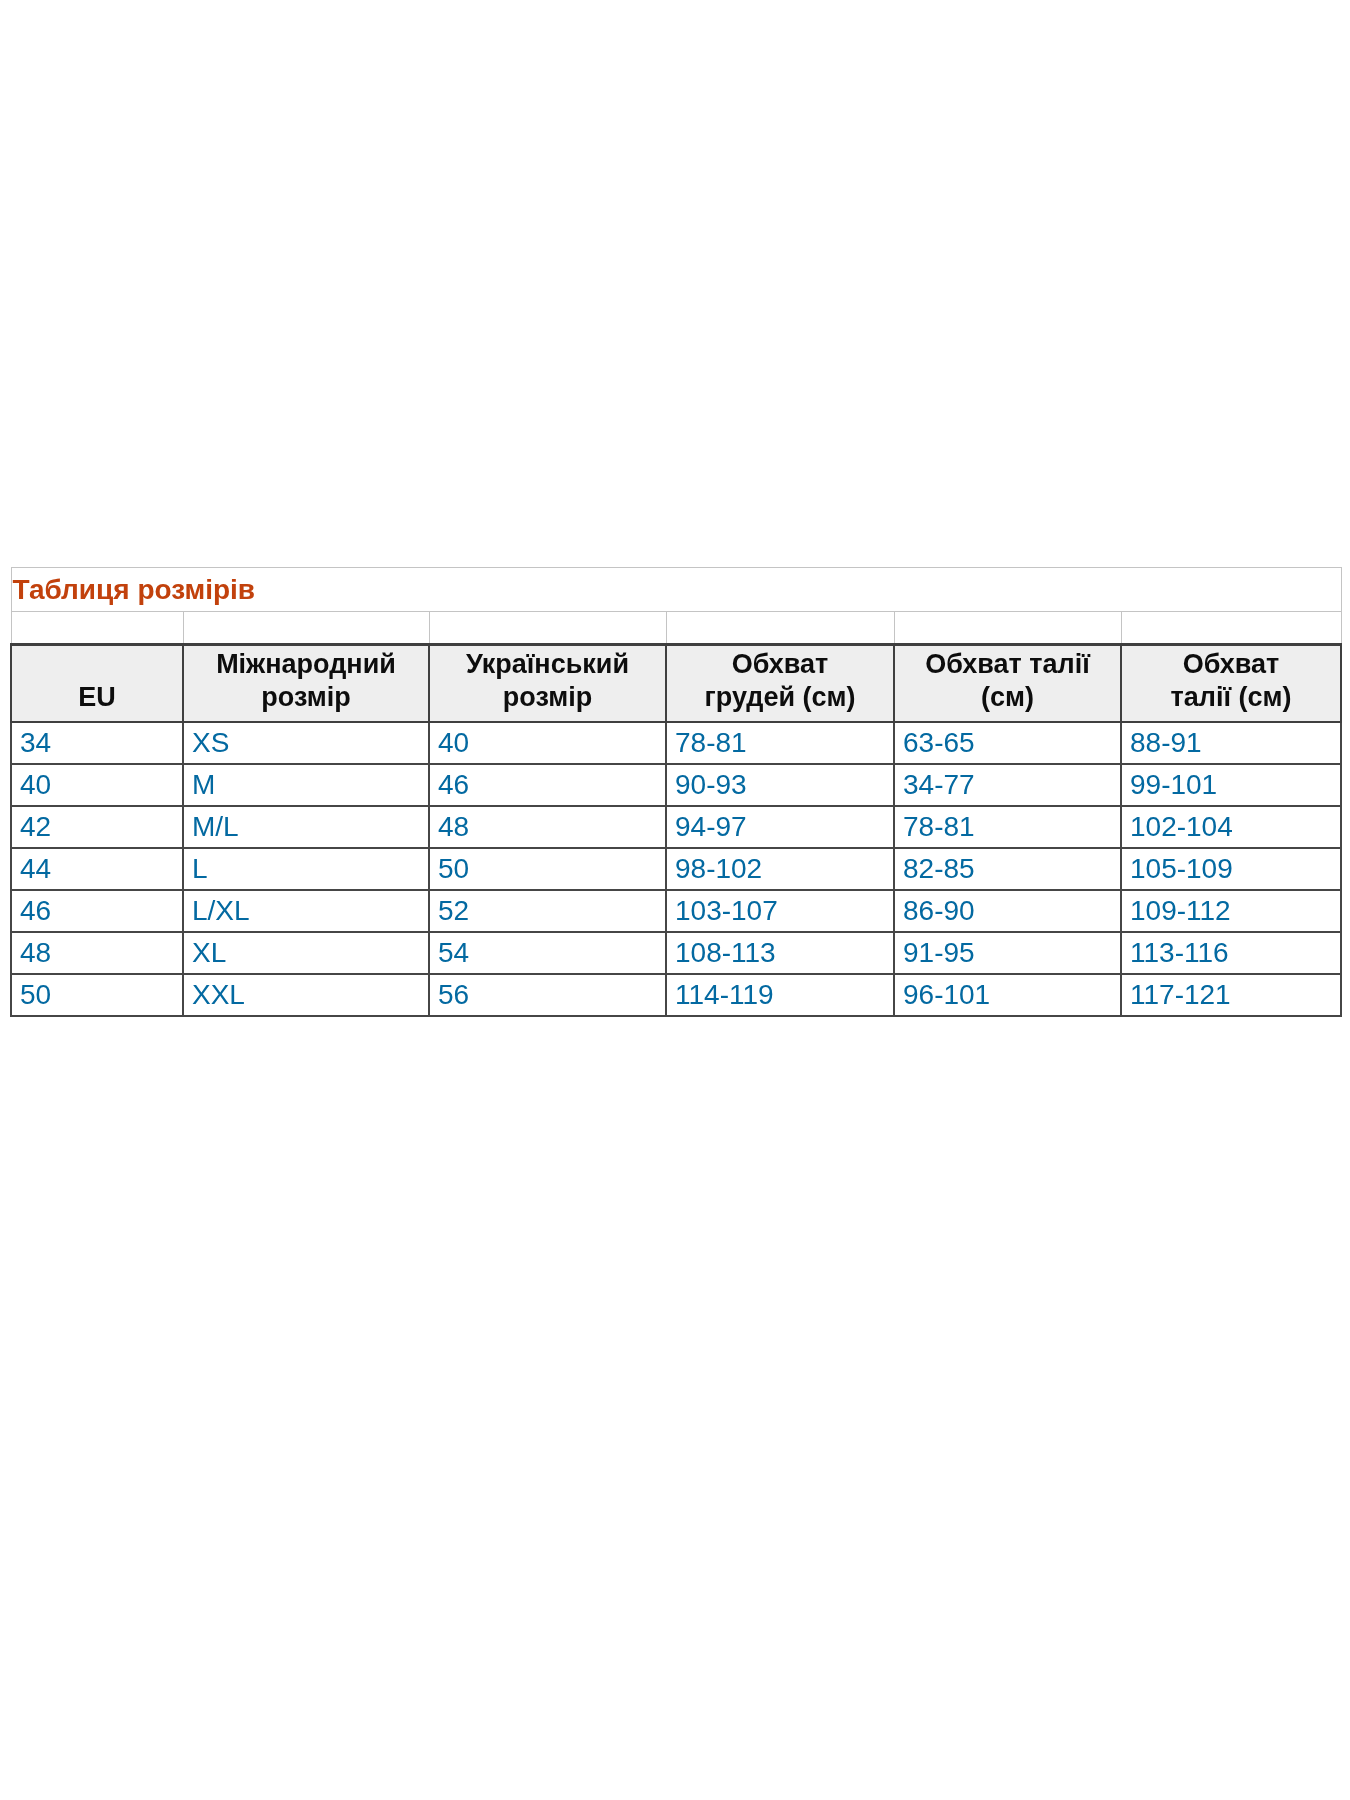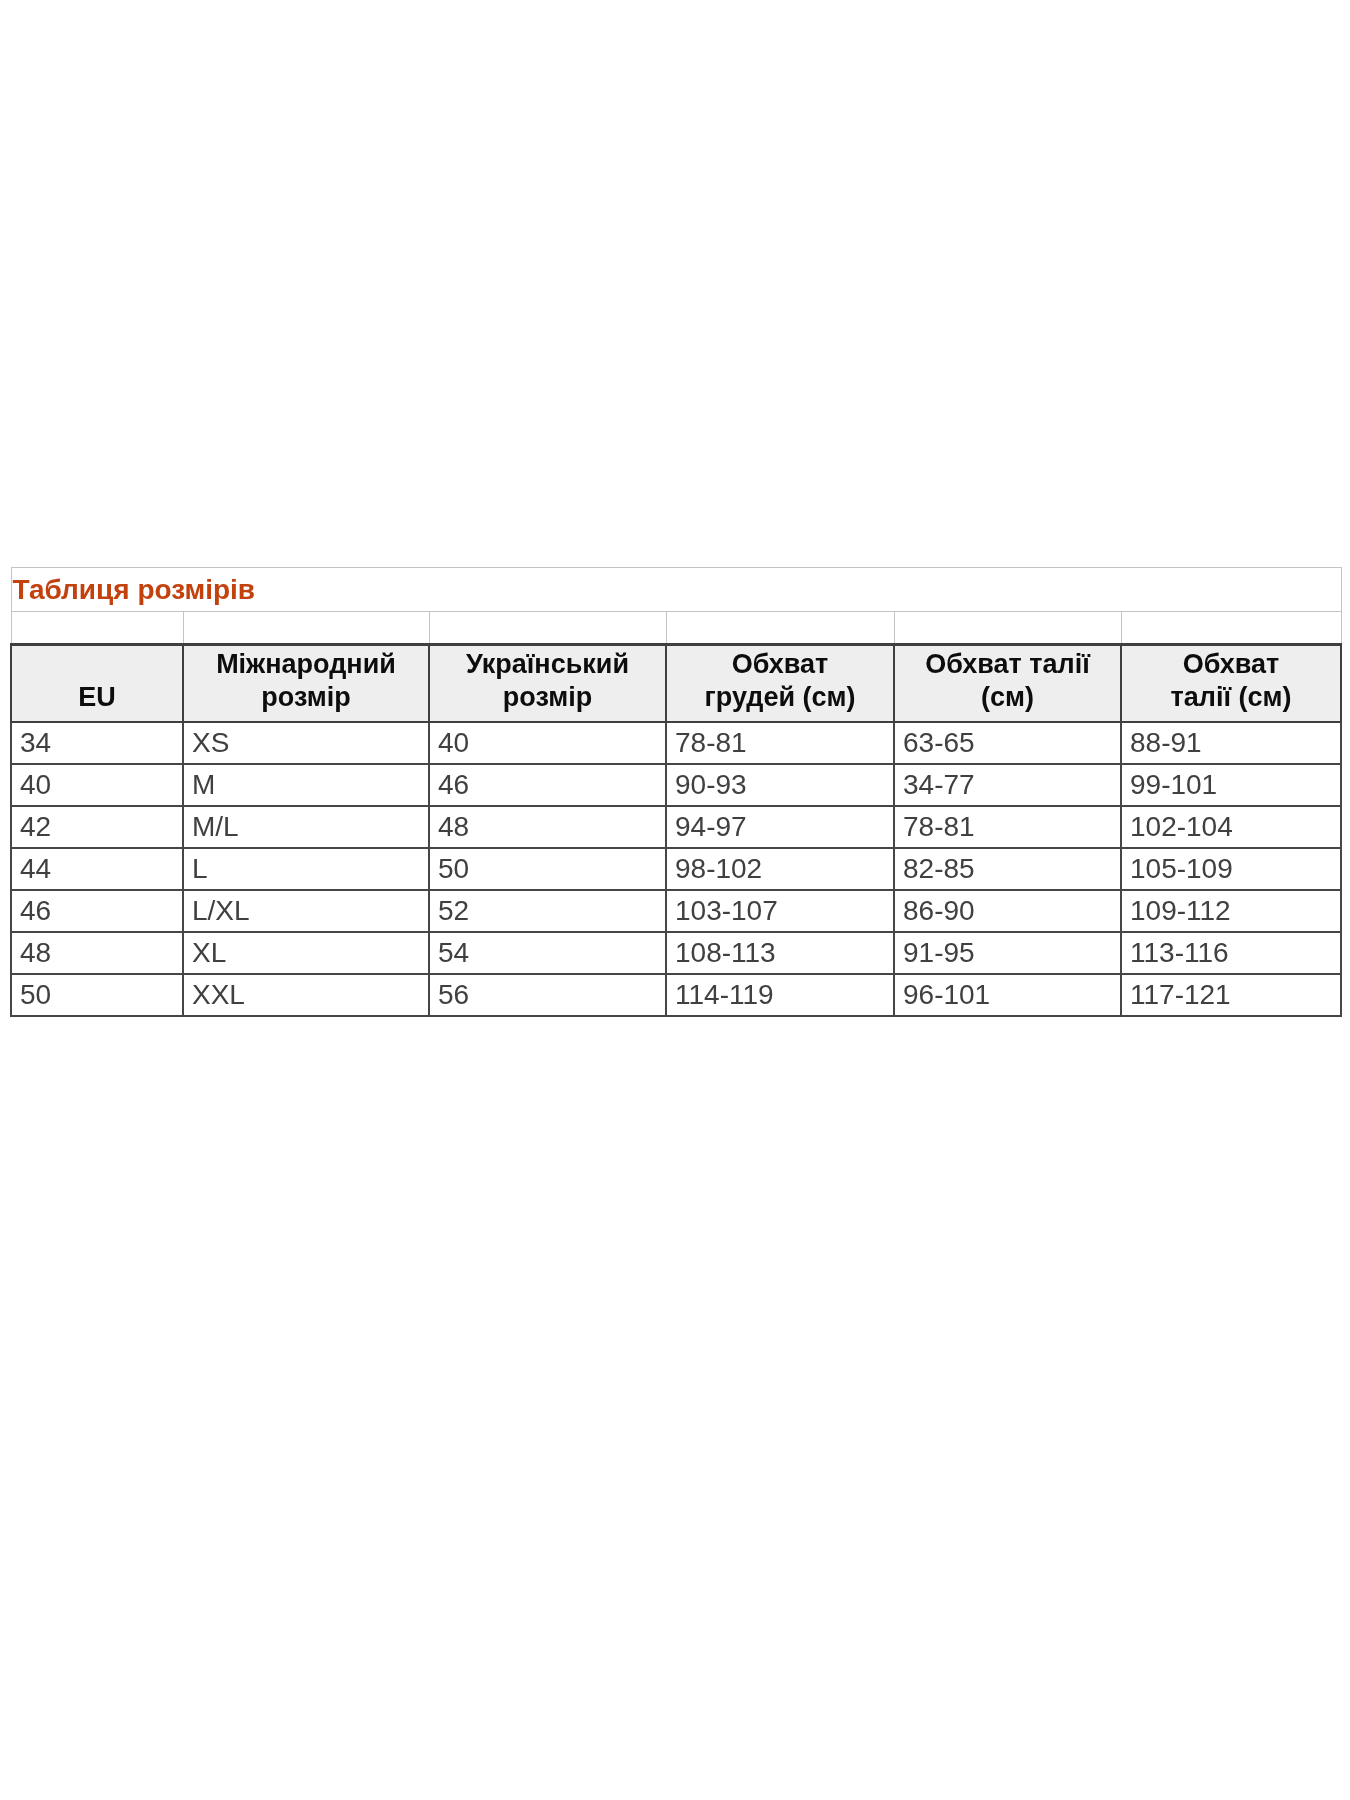--- a/index.html
+++ b/index.html
@@ -48,21 +48,21 @@
     font-size: 27px;
     line-height: 1.22;
     padding: 0 6px 7px 6px;
     color: #0d0d0d;
   }
   .header-cell span { display: block; }
   .data-row td {
     border: 2px solid #464646;
     height: 42px;
     font-size: 28px;
-    color: #404040;
+    color: #0369a1;
     text-align: left;
     vertical-align: middle;
     padding: 0 4px 0 8px;
     white-space: nowrap;
     overflow: hidden;
   }
 </style>
 </head>
 <body>
 

